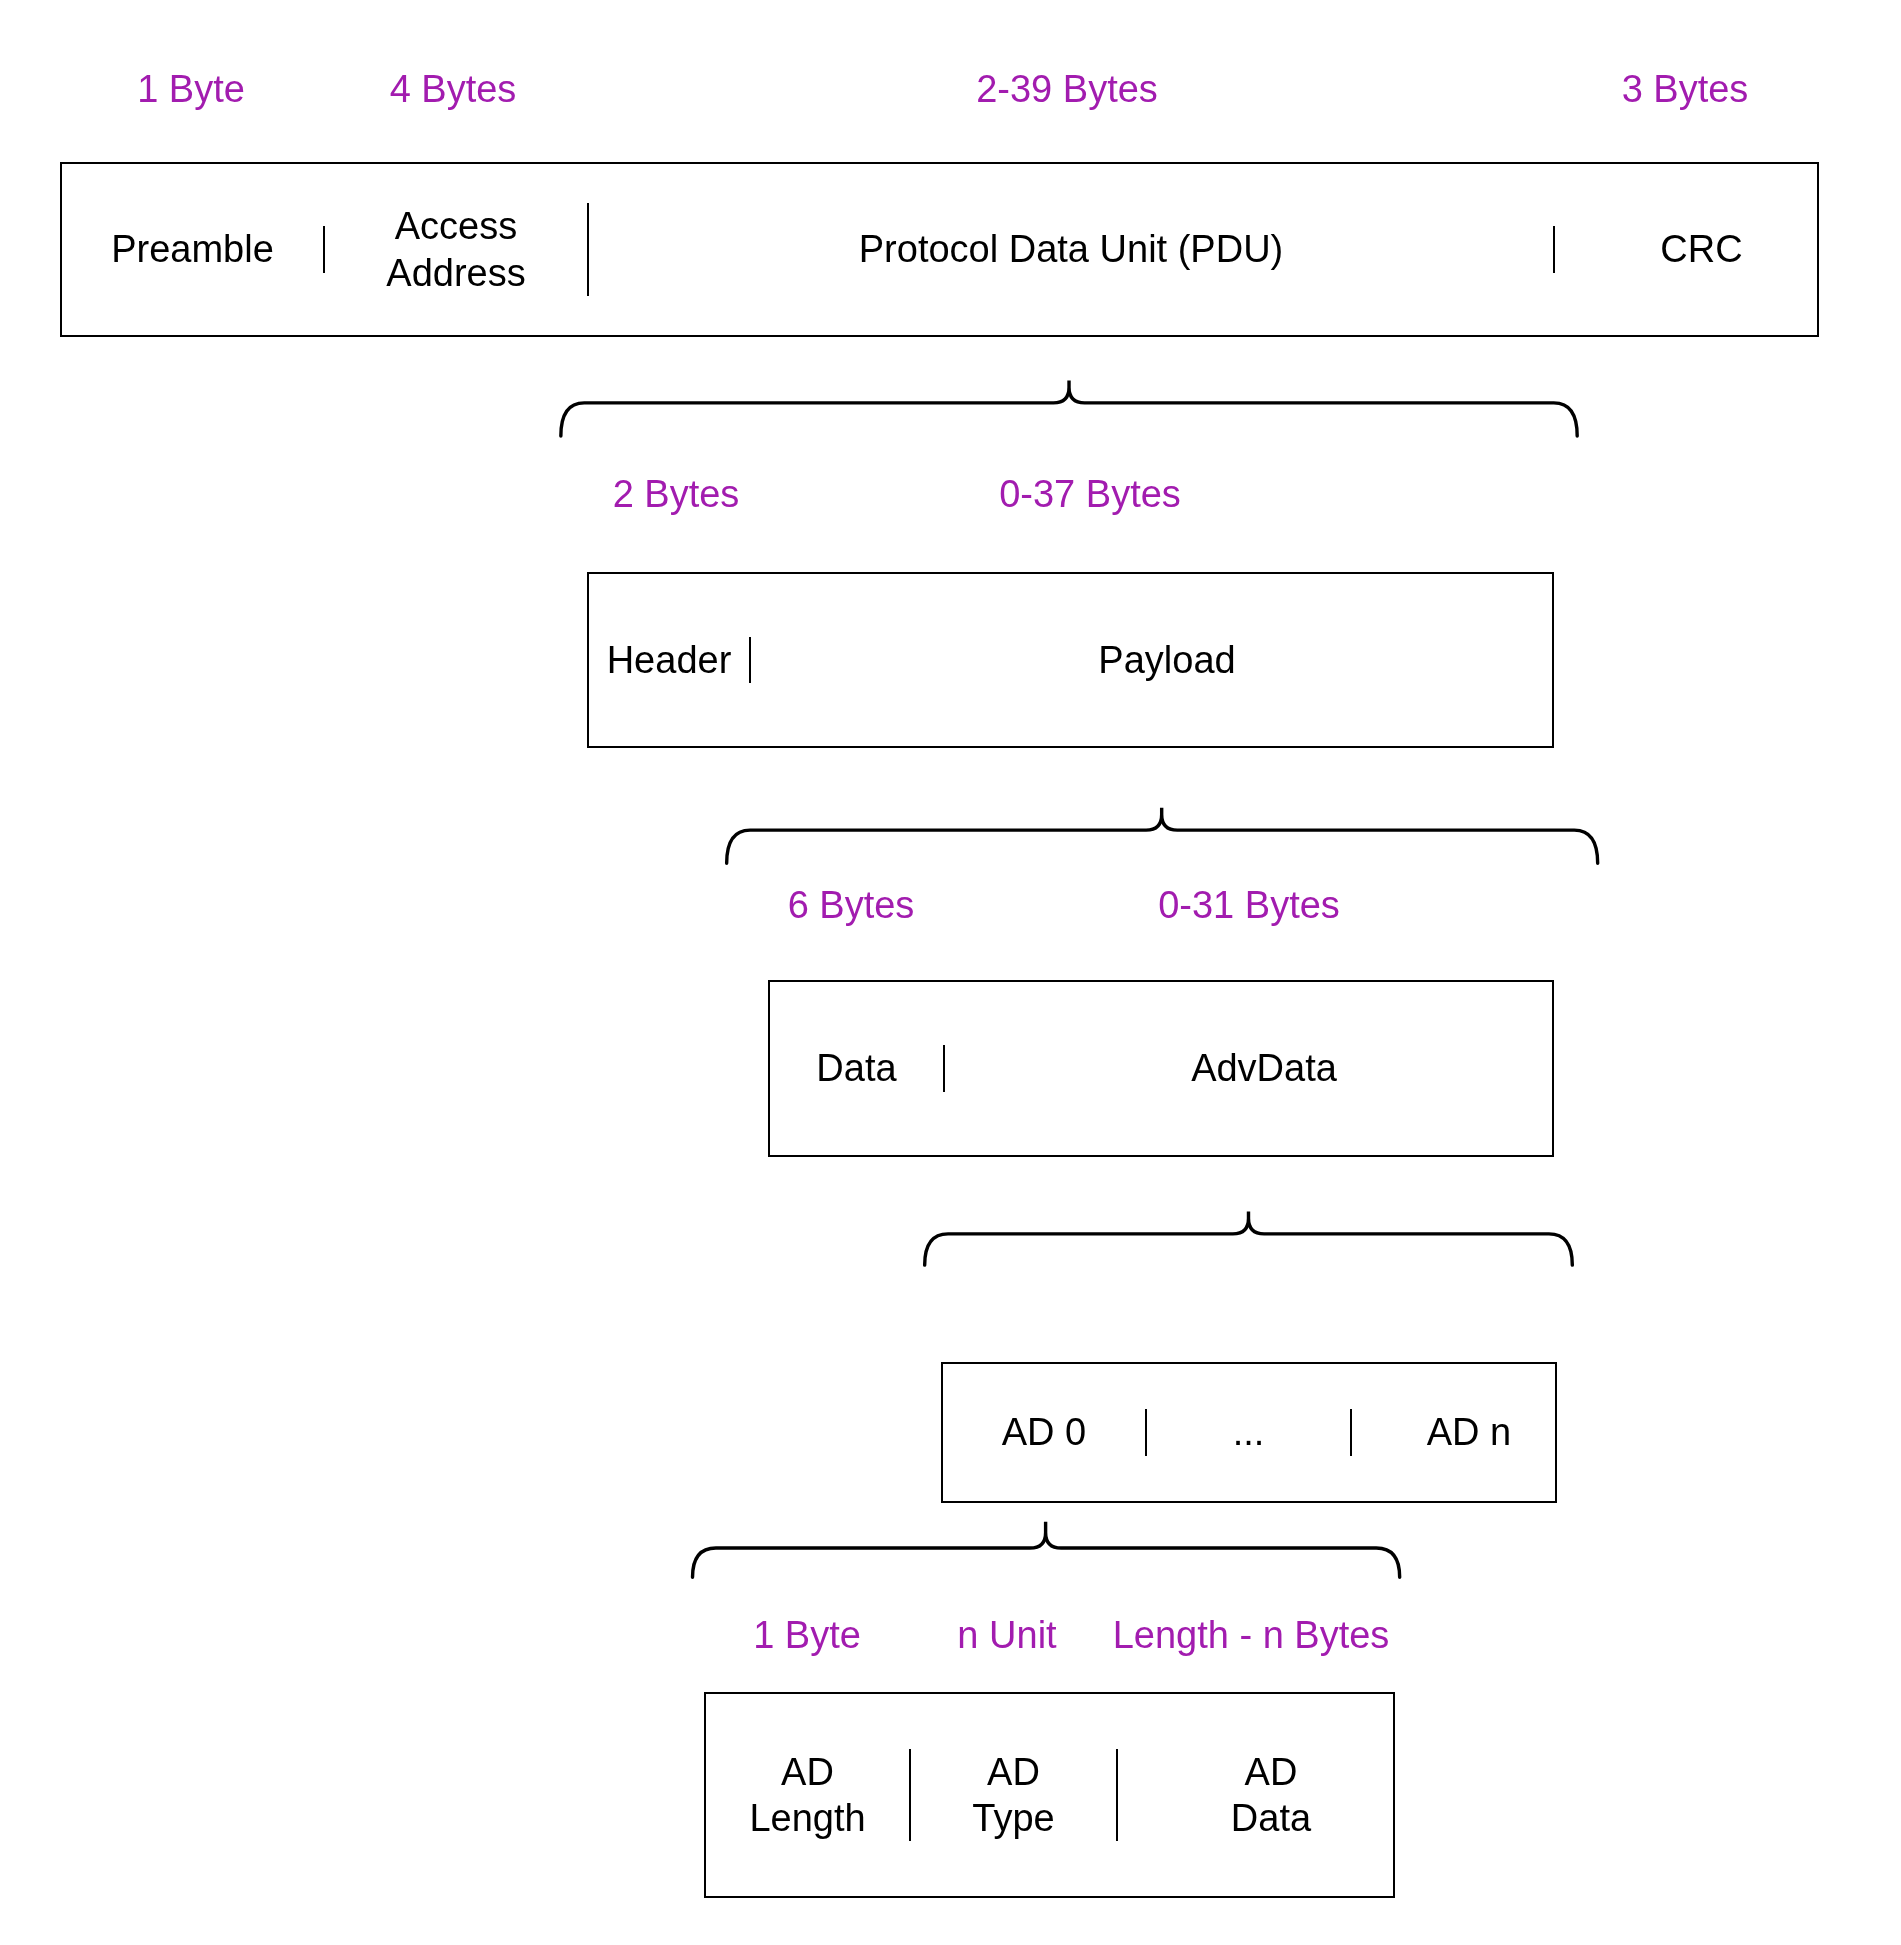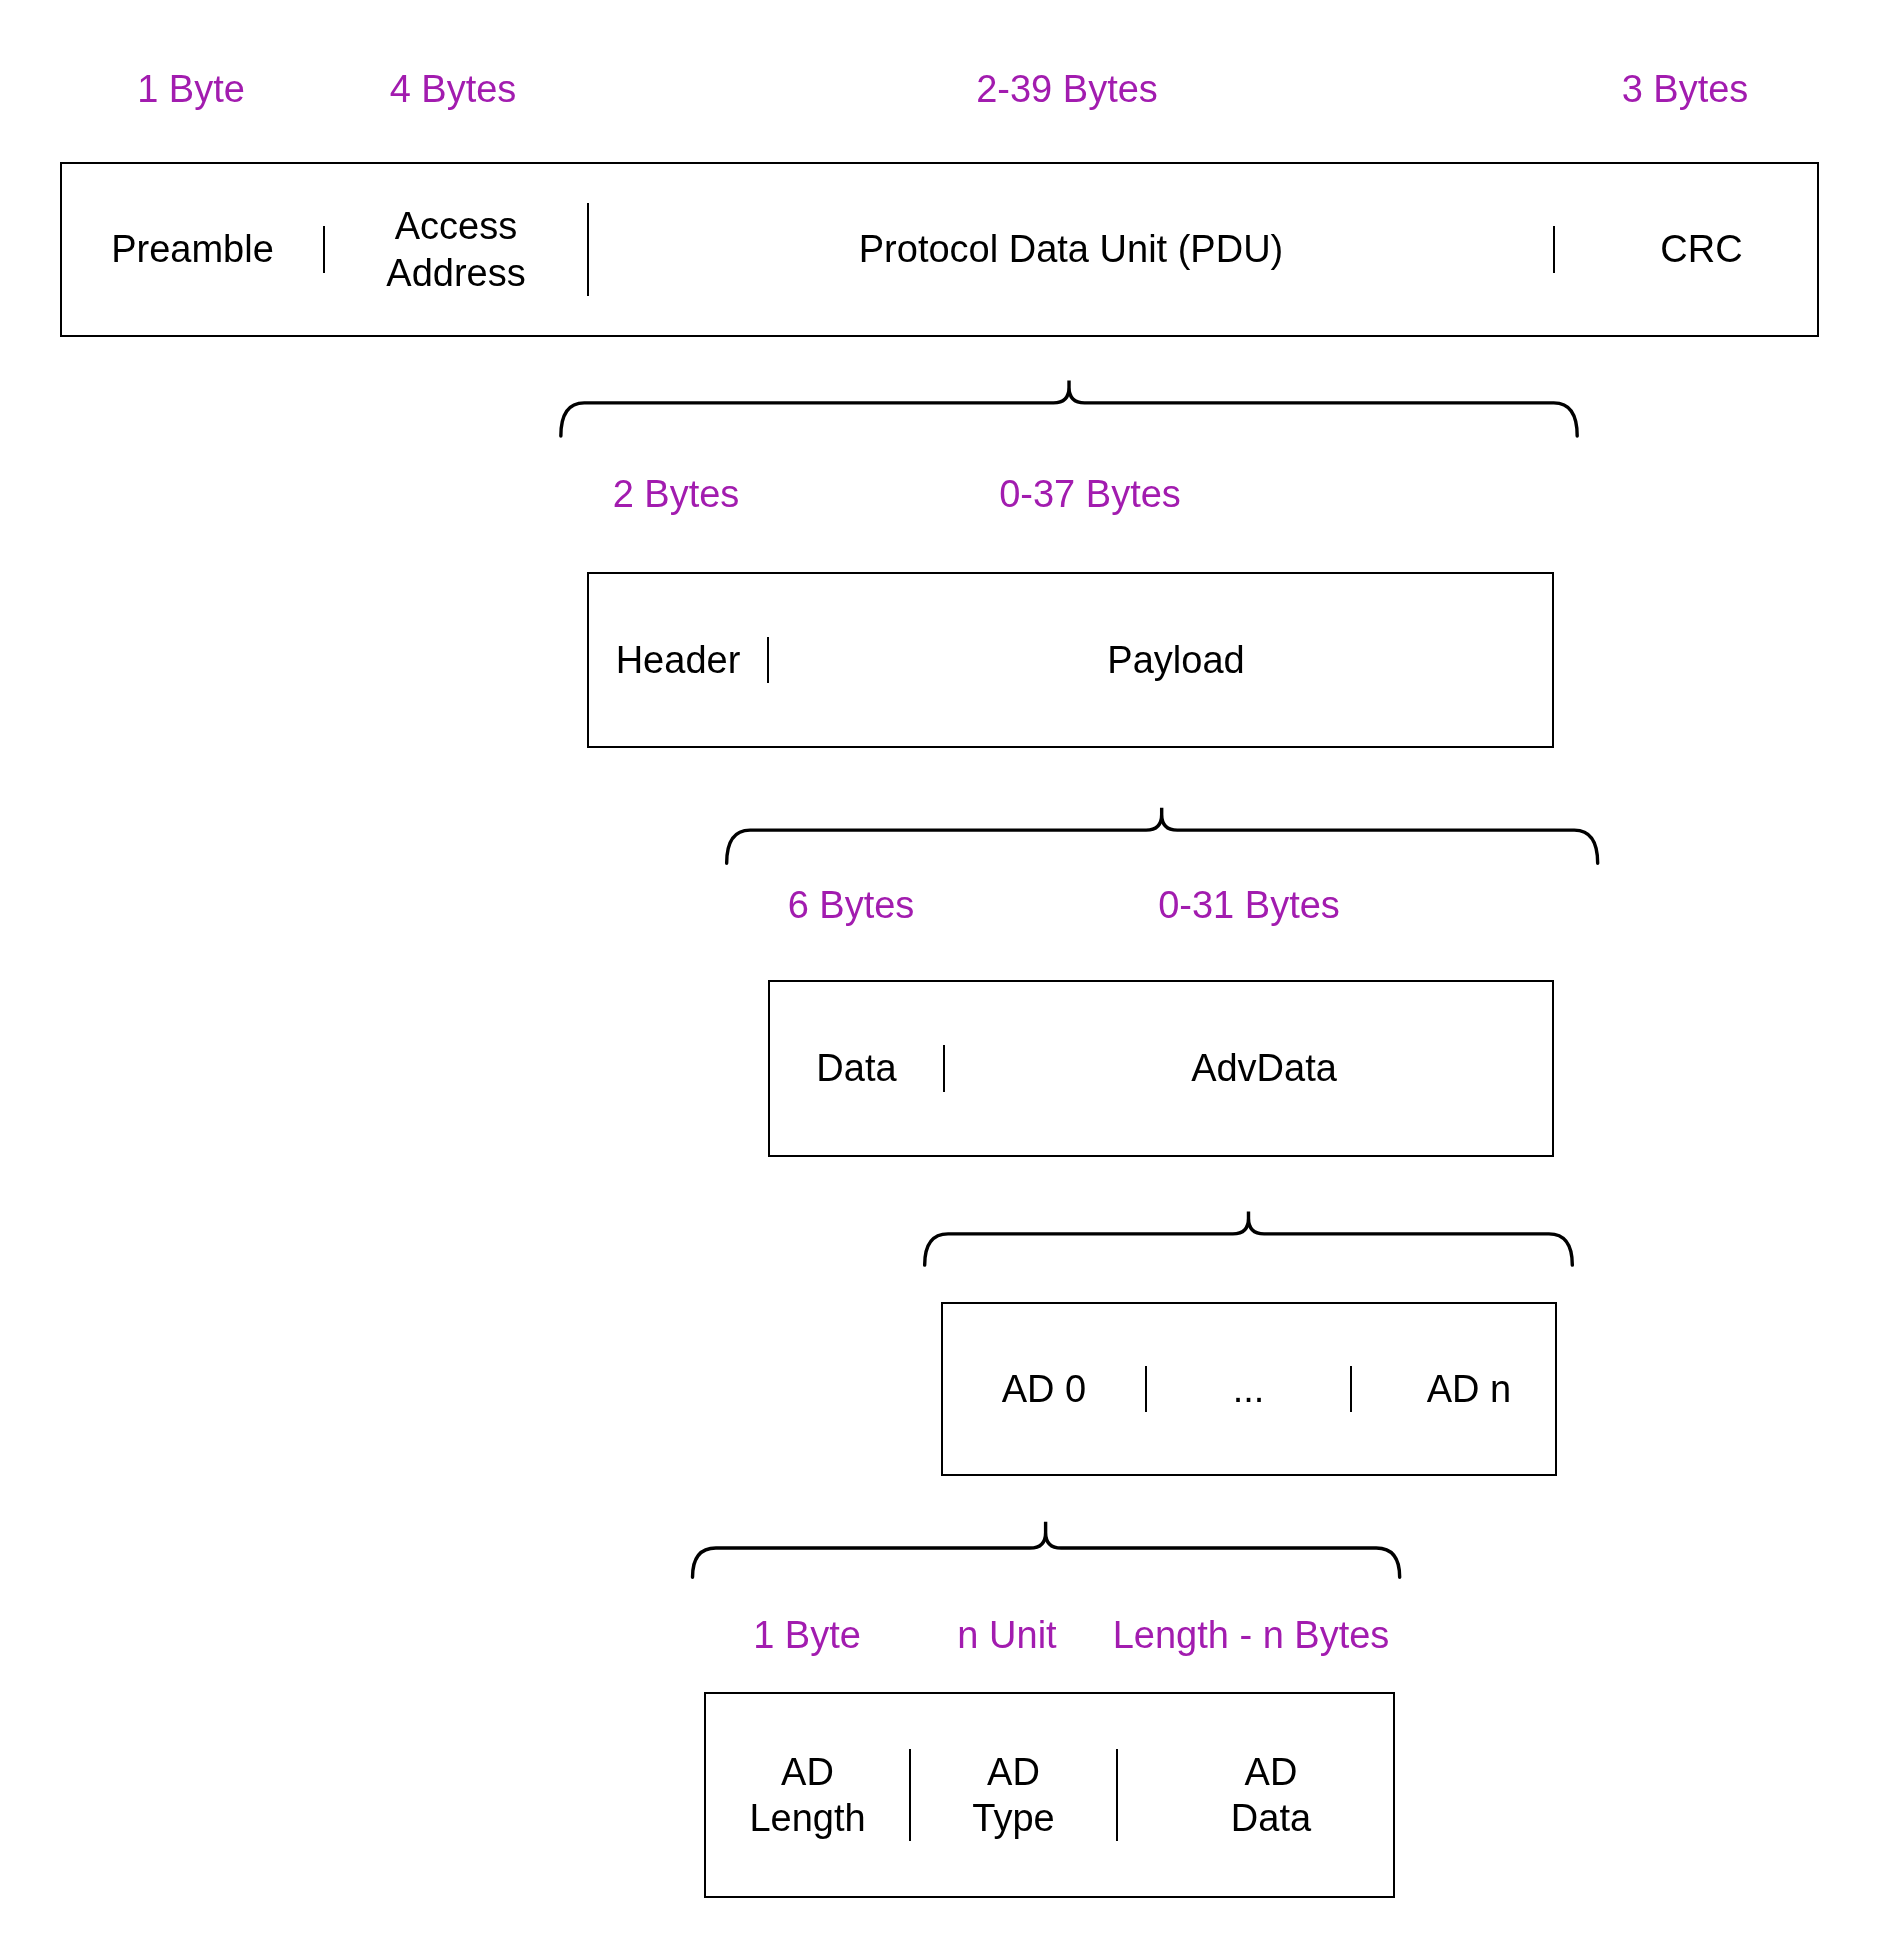--- a/index.html
+++ b/index.html
@@ -72,33 +72,33 @@
     <div class="cell" style="width:264px">Access
 Address</div>
     <div class="cell" style="width:966px">Protocol Data Unit (PDU)</div>
     <div class="cell">CRC</div>
   </div>
 
   <div class="byte-label" style="left:676px;  top:495px">2 Bytes</div>
   <div class="byte-label" style="left:1090px; top:495px">0-37 Bytes</div>
 
   <div class="box-row" style="left:587px; top:572px; width:967px; height:176px">
-    <div class="cell" style="width:180px">Header</div>
+    <div class="cell" style="width:162px">Header</div>
     <div class="cell">Payload</div>
   </div>
 
   <div class="byte-label" style="left:851px;  top:906px">6 Bytes</div>
   <div class="byte-label" style="left:1249px; top:906px">0-31 Bytes</div>
 
   <div class="box-row" style="left:768px; top:980px; width:786px; height:177px">
     <div class="cell" style="width:175px">Data</div>
     <div class="cell">AdvData</div>
   </div>
 
-  <div class="box-row" style="left:941px; top:1302px; width:616px; height:174px">
+  <div class="box-row" style="left:941px; top:1362px; width:616px; height:141px">
     <div class="cell" style="width:204px">AD 0</div>
     <div class="cell" style="width:205px">...</div>
     <div class="cell">AD n</div>
   </div>
 
   <div class="byte-label" style="left:807px;  top:1636px">1 Byte</div>
   <div class="byte-label" style="left:1007px; top:1636px">n Unit</div>
   <div class="byte-label" style="left:1251px; top:1636px">Length - n Bytes</div>
 
   <div class="box-row" style="left:704px; top:1692px; width:691px; height:206px">

